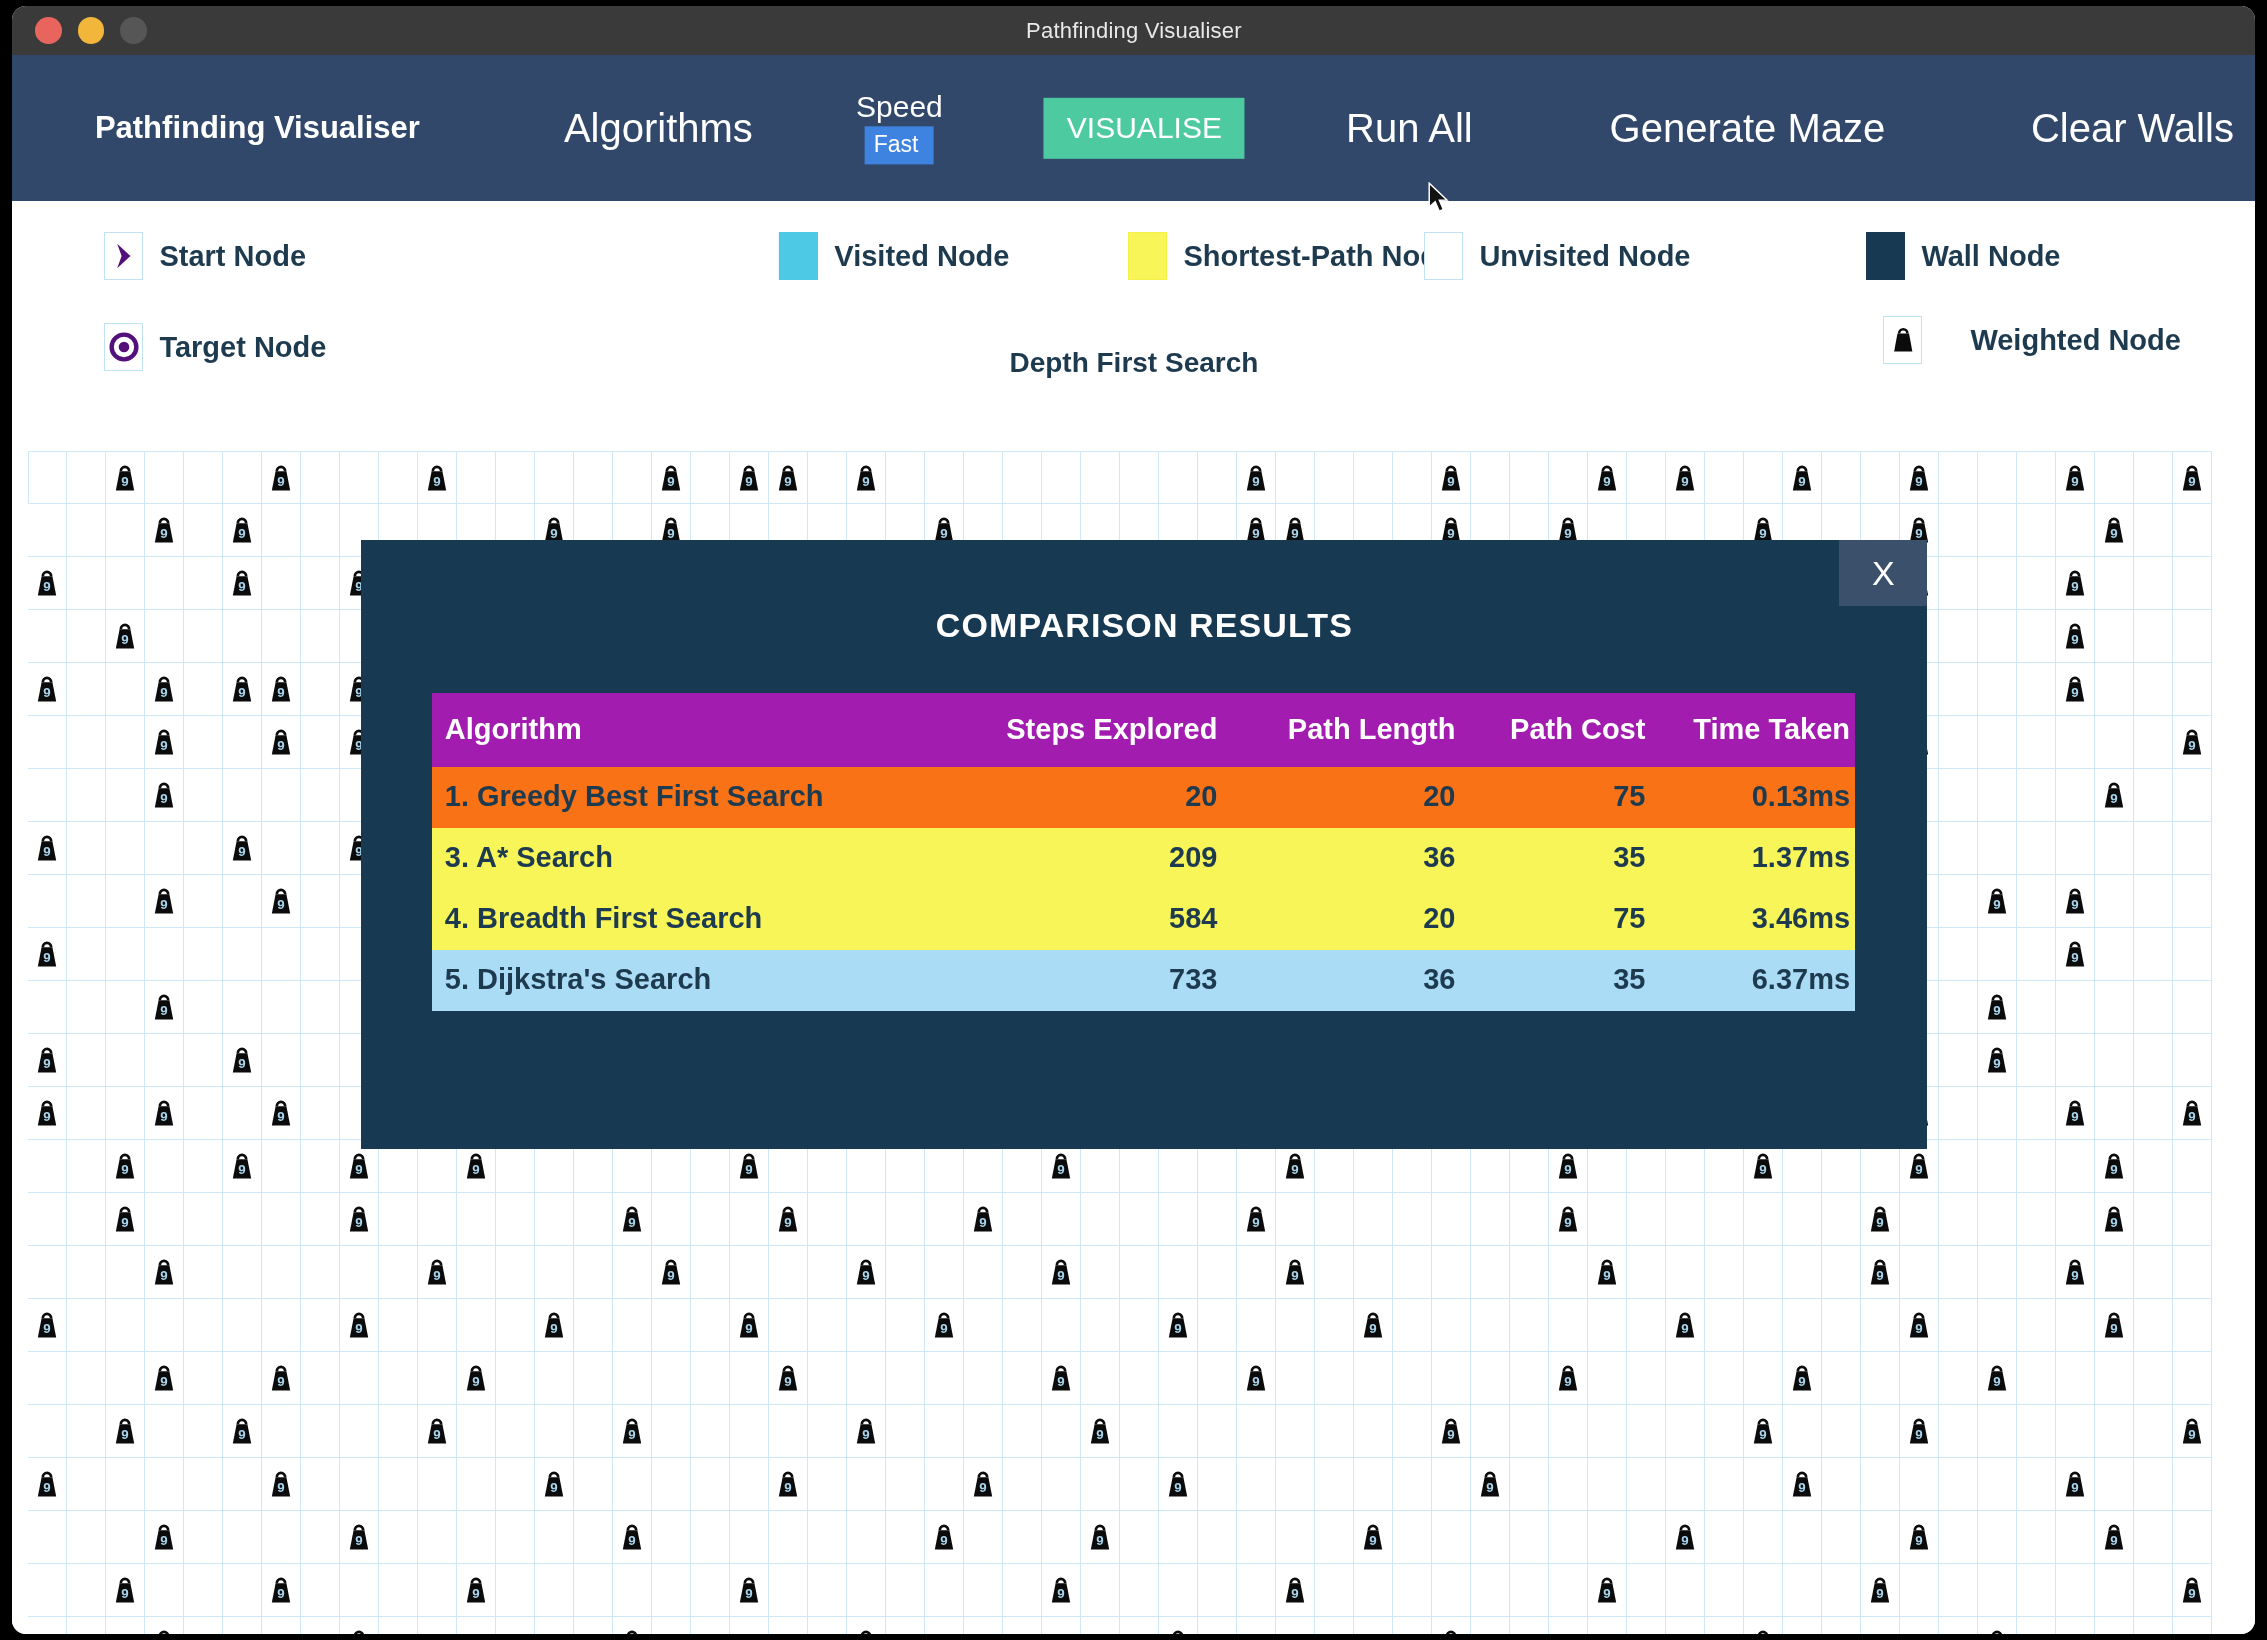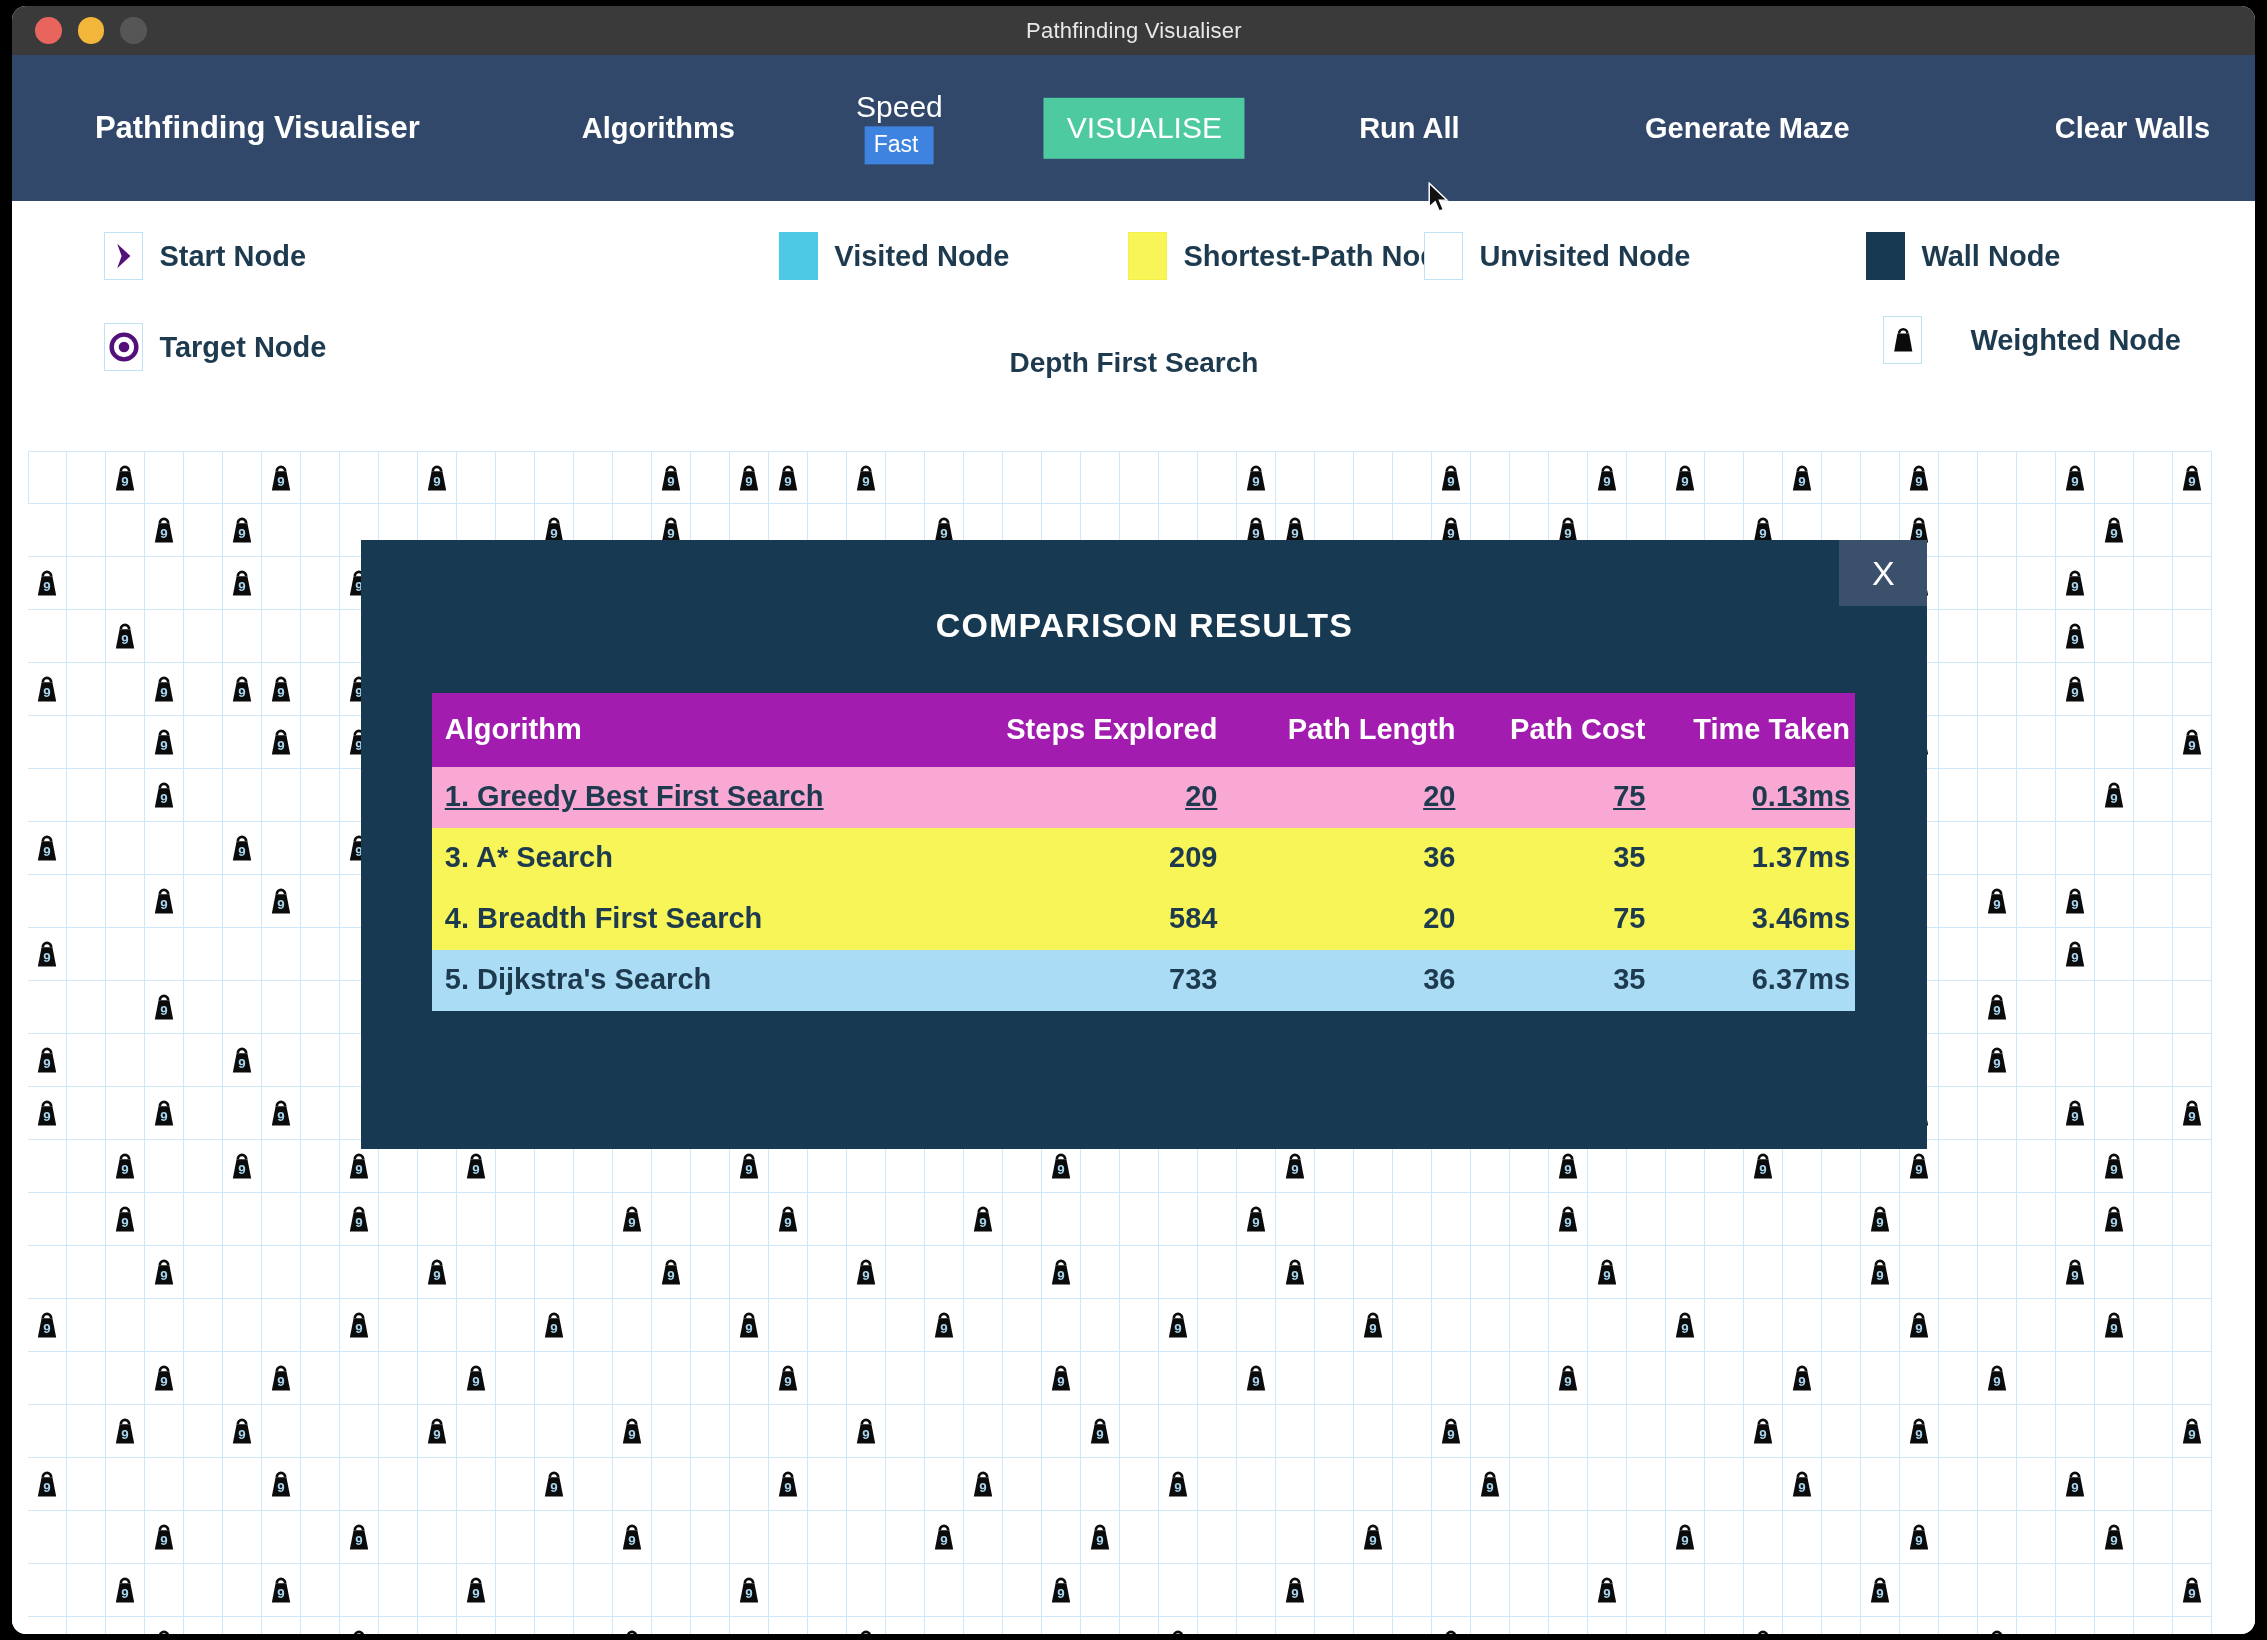--- a/index.html
+++ b/index.html
@@ -41,27 +41,26 @@
   
   .navbar {
     height: 146px;
     background: #31486a;
     display: flex;
     align-items: center;
     position: relative;
   }
   .nav-item {
     color: #ffffff;
-    font-size: 29px;
+    font-size: 40px;
     text-align: center;
     white-space: nowrap;
     position: absolute;
     transform: translate(-50%, -50%);
     top: 50%;
-    font-weight: bold;
   }
   .nav-brand { font-weight: bold; font-size: 31px; }
   .speed-wrap {
     position: absolute; top: 50%; transform: translate(-50%,-50%);
     display: flex; flex-direction: column; align-items: center;
   }
   .speed-label { color:#ffffff; font-size: 30px; line-height: 1.05; }
   .speed-select {
     margin-top: 3.5px;
     background: #3f83e0;
@@ -204,21 +203,21 @@
   }
   .results-table thead th.col-algo { text-align: left; padding-left: 12.4px; }
   .results-table tbody td {
     color: #1d3a4f;
     padding: 13.2px 0 15px 0;
     text-align: right;
     white-space: nowrap;
     font-weight: bold;
   }
   .results-table tbody td.col-algo { text-align: left; padding-left: 12.4px; }
-  tr.rank-green td { background: #f9a8d4; text-decoration: underline; }
+  tr.rank-green td { background: #f97316; }
   tr.rank-yellow td { background: #f8f558; }
   tr.rank-blue td { background: #abdcf6; }
   .col-algo  { width: 494px; }
   .col-steps { width: 291px; }
   .col-len   { width: 238px; }
   .col-cost  { width: 190px; }
   .col-time  { width: 210px; padding-right: 5.3px !important; }
 </style>
 </head>
 <body>

